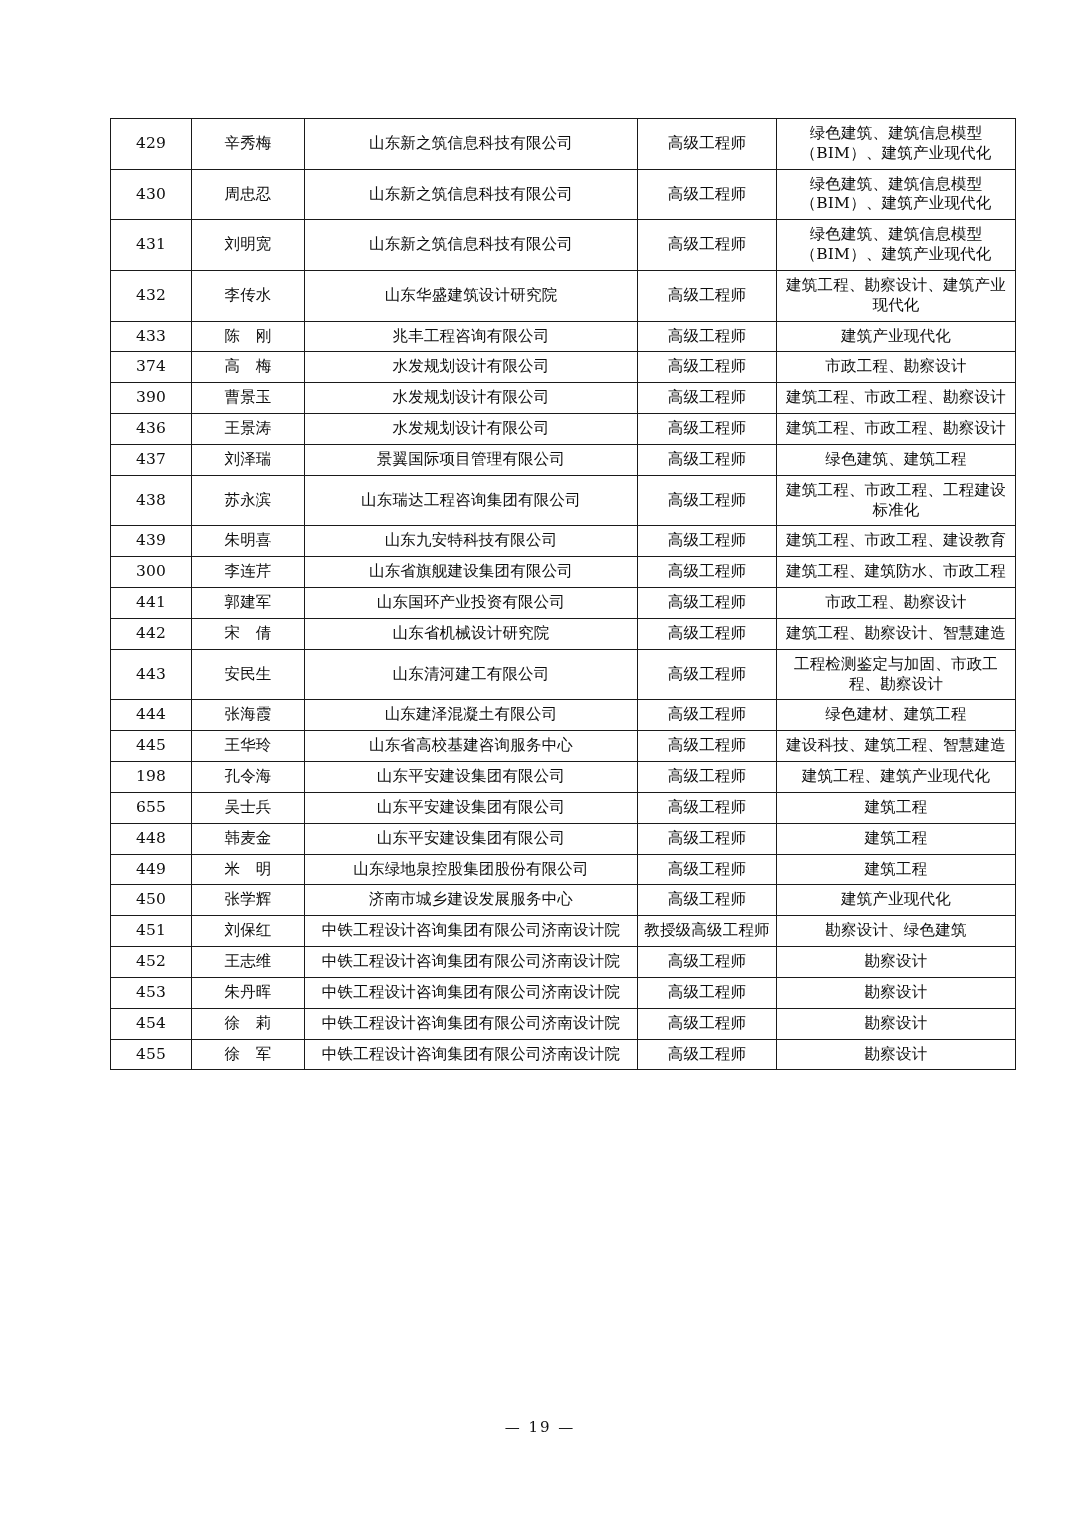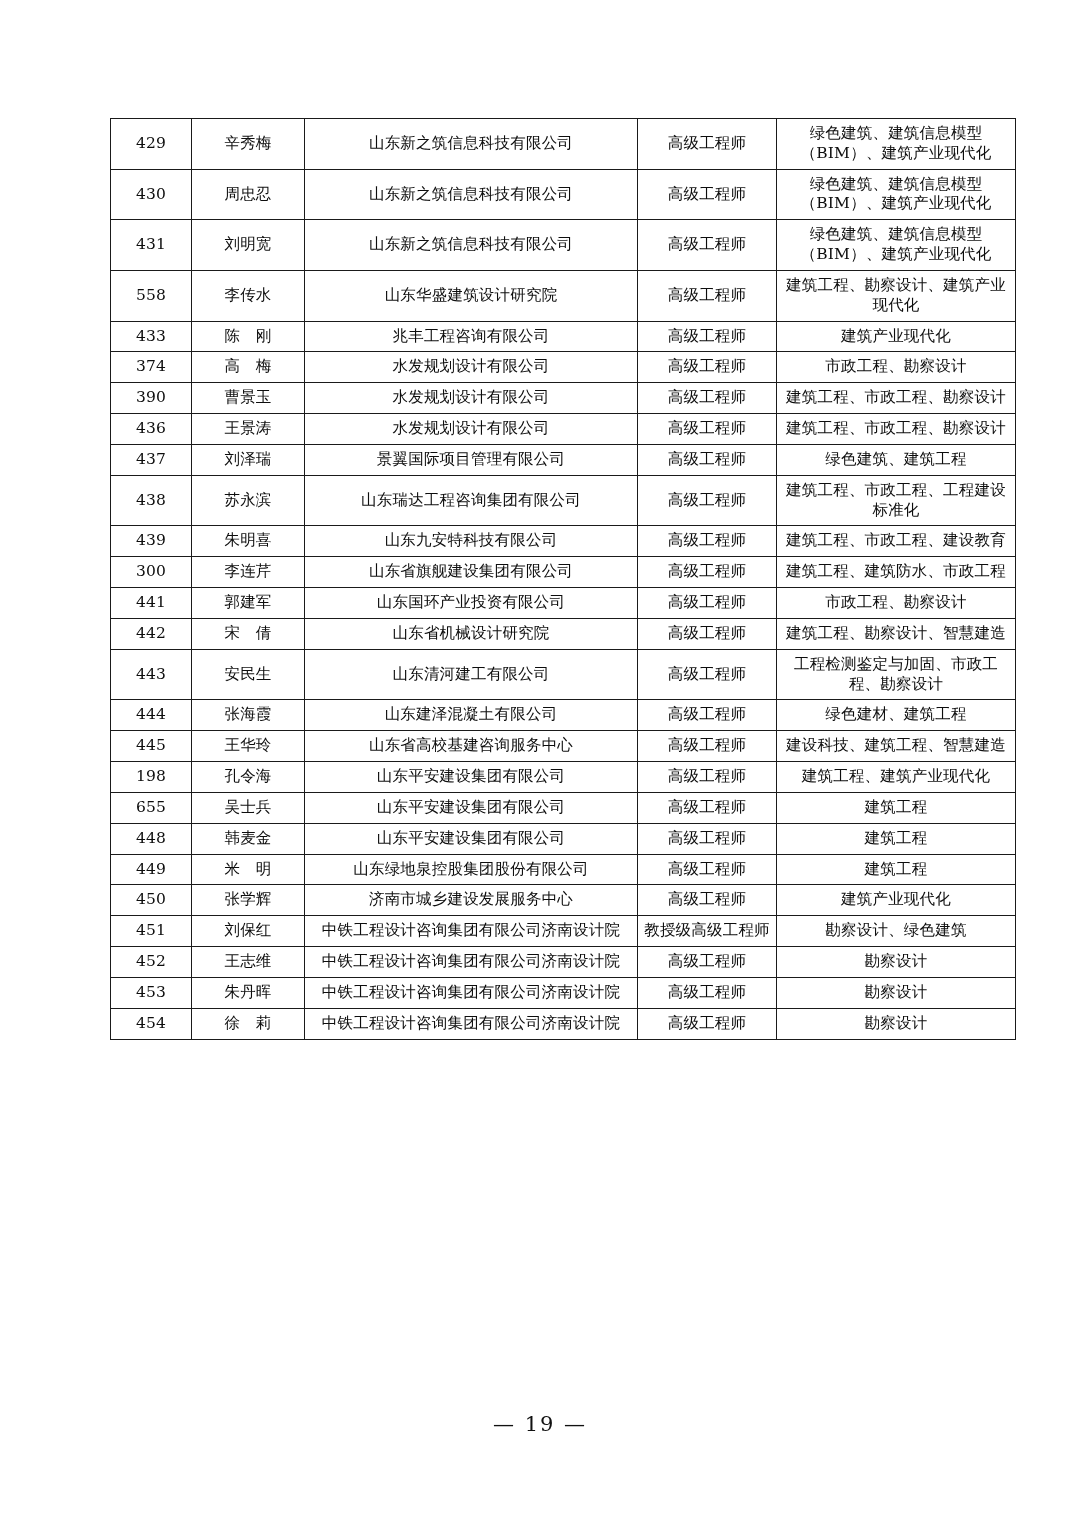--- a/index.html
+++ b/index.html
@@ -42,21 +42,21 @@
   td.c-name { width: 104px; }
   td.c-org  { width: 324px; }
   td.c-title{ width: 130px; }
   td.c-field{ width: 230px; }
   .pagenum {
     position: absolute;
     left: 0;
     right: 0;
     bottom: 90px;
     text-align: center;
-    font-size: 21px;
+    font-size: 15px;
     letter-spacing: 2px;
     font-family: "DejaVu Serif", "Liberation Serif", serif;
     color: #111;
   }
 </style>
 </head>
 <body>
 
 <div class="page">
   <table class="roster">
@@ -76,21 +76,21 @@
           <td class="c-field">绿色建筑、建筑信息模型（BIM）、建筑产业现代化</td>
         </tr>
         <tr>
           <td class="c-no">431</td>
           <td class="c-name">刘明宽</td>
           <td class="c-org">山东新之筑信息科技有限公司</td>
           <td class="c-title">高级工程师</td>
           <td class="c-field">绿色建筑、建筑信息模型（BIM）、建筑产业现代化</td>
         </tr>
         <tr>
-          <td class="c-no">558</td>
+          <td class="c-no">432</td>
           <td class="c-name">李传水</td>
           <td class="c-org">山东华盛建筑设计研究院</td>
           <td class="c-title">高级工程师</td>
           <td class="c-field">建筑工程、勘察设计、建筑产业现代化</td>
         </tr>
         <tr>
           <td class="c-no">433</td>
           <td class="c-name">陈　刚</td>
           <td class="c-org">兆丰工程咨询有限公司</td>
           <td class="c-title">高级工程师</td>
@@ -232,20 +232,27 @@
         <tr>
           <td class="c-no">453</td>
           <td class="c-name">朱丹晖</td>
           <td class="c-org">中铁工程设计咨询集团有限公司济南设计院</td>
           <td class="c-title">高级工程师</td>
           <td class="c-field">勘察设计</td>
         </tr>
         <tr>
           <td class="c-no">454</td>
           <td class="c-name">徐　莉</td>
+          <td class="c-org">中铁工程设计咨询集团有限公司济南设计院</td>
+          <td class="c-title">高级工程师</td>
+          <td class="c-field">勘察设计</td>
+        </tr>
+        <tr>
+          <td class="c-no">455</td>
+          <td class="c-name">徐　军</td>
           <td class="c-org">中铁工程设计咨询集团有限公司济南设计院</td>
           <td class="c-title">高级工程师</td>
           <td class="c-field">勘察设计</td>
         </tr>
       </tbody>
   </table>
   <div class="pagenum">— 19 —</div>
 </div>
 
 </body></html>

